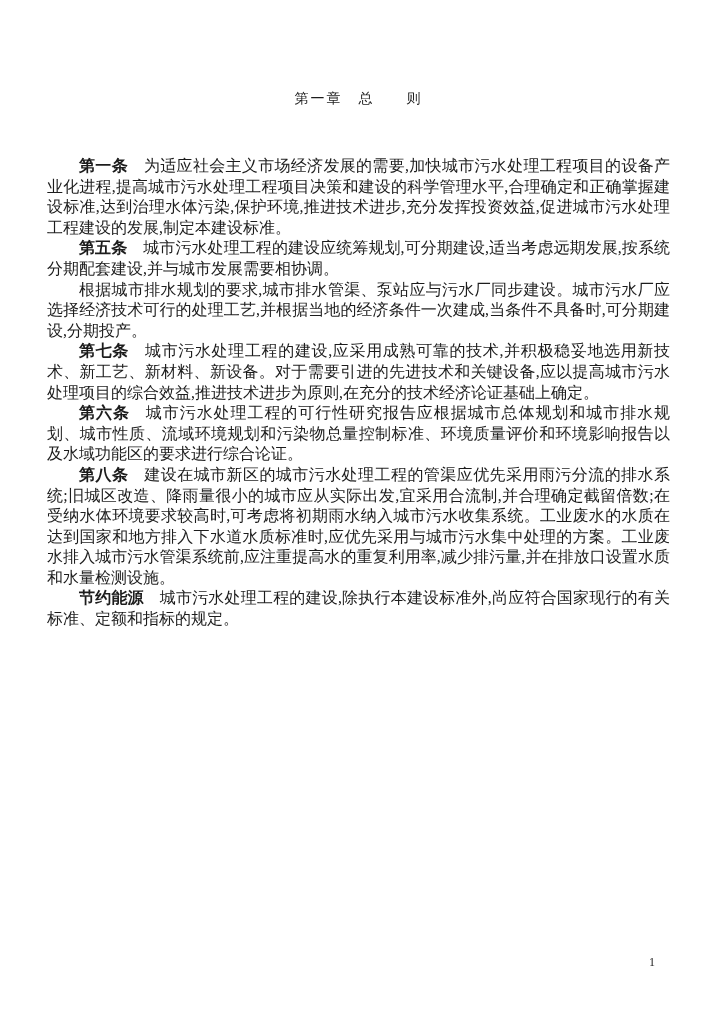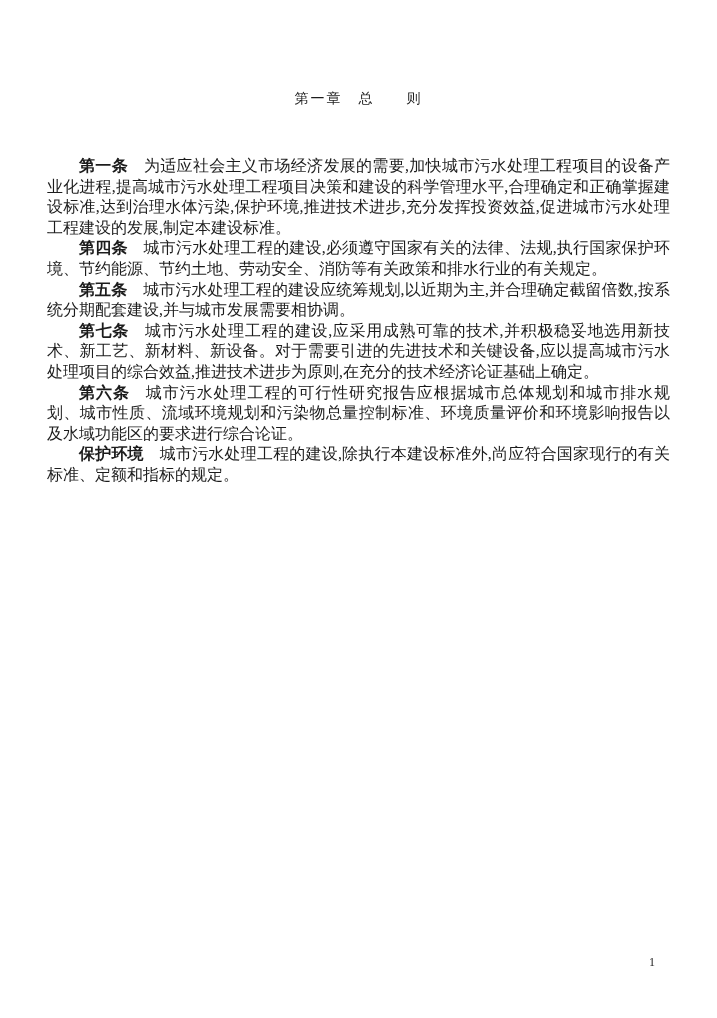--- a/index.html
+++ b/index.html
@@ -51,21 +51,22 @@
   }
 </style>
 </head>
 <body>
 
 <div class="page">
   <h1 class="title">第一章　总　　则</h1>
 
   <div class="body-text">
       <p class="para"><b class="article-label">第一条</b><span>为适应社会主义市场经济发展的需要,加快城市污水处理工程项目的设备产业化进程,提高城市污水处理工程项目决策和建设的科学管理水平,合理确定和正确掌握建设标准,达到治理水体污染,保护环境,推进技术进步,充分发挥投资效益,促进城市污水处理工程建设的发展,制定本建设标准。</span></p>
-      <p class="para"><b class="article-label">第四条</b><span>城市污水处理工程的建设,必须遵守国家有关的法律、法规,执行国家保护环境、节约能源、节约土地、劳动安全、消防等有关政策和排水行业的有关规定。</span></p>
-      <p class="para"><b class="article-label">第五条</b><span>城市污水处理工程的建设应统筹规划,以近期为主,并合理确定截留倍数,按系统分期配套建设,并与城市发展需要相协调。</span></p>
+      <p class="para"><b class="article-label">第五条</b><span>城市污水处理工程的建设应统筹规划,可分期建设,适当考虑远期发展,按系统分期配套建设,并与城市发展需要相协调。</span></p>
+      <p class="para"><span>根据城市排水规划的要求,城市排水管渠、泵站应与污水厂同步建设。城市污水厂应选择经济技术可行的处理工艺,并根据当地的经济条件一次建成,当条件不具备时,可分期建设,分期投产。</span></p>
       <p class="para"><b class="article-label">第七条</b><span>城市污水处理工程的建设,应采用成熟可靠的技术,并积极稳妥地选用新技术、新工艺、新材料、新设备。对于需要引进的先进技术和关键设备,应以提高城市污水处理项目的综合效益,推进技术进步为原则,在充分的技术经济论证基础上确定。</span></p>
       <p class="para"><b class="article-label">第六条</b><span>城市污水处理工程的可行性研究报告应根据城市总体规划和城市排水规划、城市性质、流域环境规划和污染物总量控制标准、环境质量评价和环境影响报告以及水域功能区的要求进行综合论证。</span></p>
-      <p class="para"><b class="article-label">保护环境</b><span>城市污水处理工程的建设,除执行本建设标准外,尚应符合国家现行的有关标准、定额和指标的规定。</span></p>
+      <p class="para"><b class="article-label">第八条</b><span>建设在城市新区的城市污水处理工程的管渠应优先采用雨污分流的排水系统;旧城区改造、降雨量很小的城市应从实际出发,宜采用合流制,并合理确定截留倍数;在受纳水体环境要求较高时,可考虑将初期雨水纳入城市污水收集系统。工业废水的水质在达到国家和地方排入下水道水质标准时,应优先采用与城市污水集中处理的方案。工业废水排入城市污水管渠系统前,应注重提高水的重复利用率,减少排污量,并在排放口设置水质和水量检测设施。</span></p>
+      <p class="para"><b class="article-label">节约能源</b><span>城市污水处理工程的建设,除执行本建设标准外,尚应符合国家现行的有关标准、定额和指标的规定。</span></p>
     </div>
 
   <div class="page-number">1</div>
 </div>
 
 </body></html>

